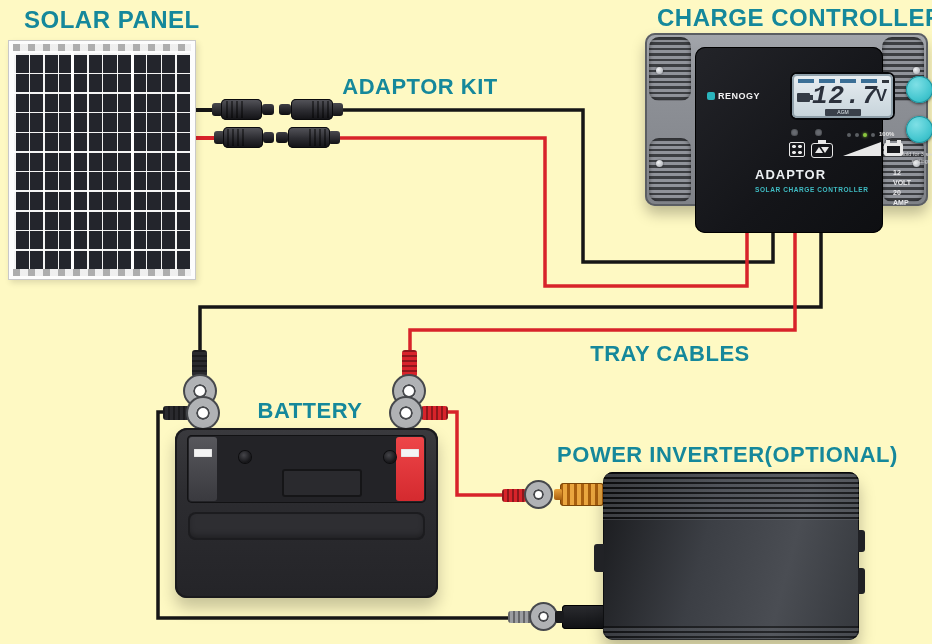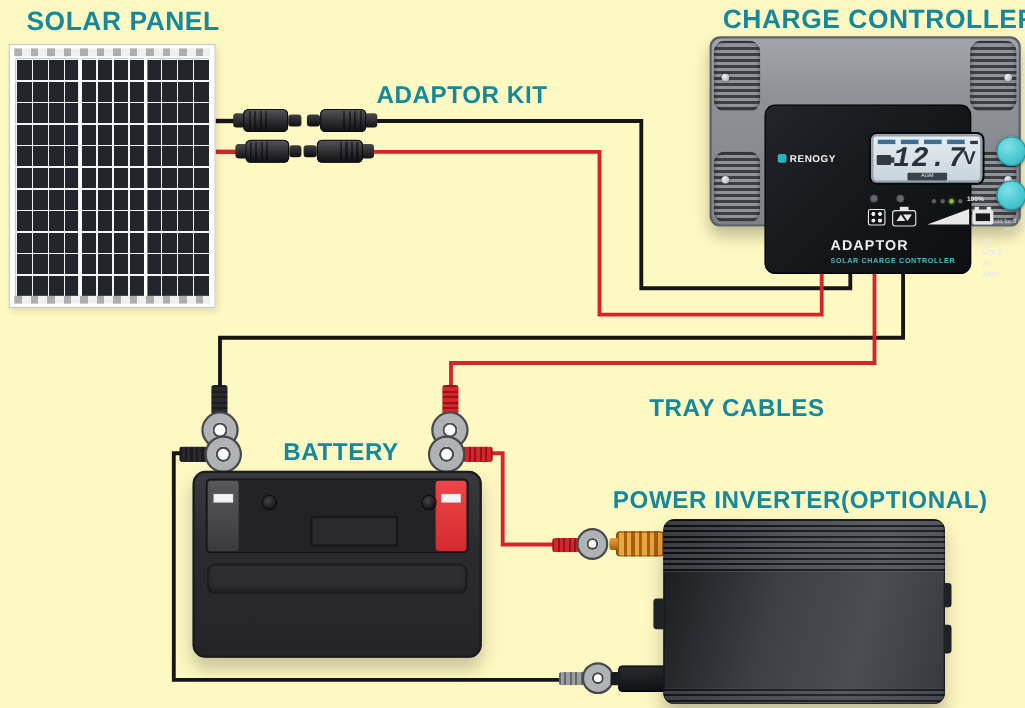--- a/index.html
+++ b/index.html
@@ -41,23 +41,23 @@
   
   .ctrl{left:645px;top:33px;width:283px;height:173px;border-radius:10px;
         background:linear-gradient(180deg,#a3a6ac 0%,#8e9197 30%,#7f8288 100%);
         box-shadow:0 8px 14px rgba(0,0,0,.25), inset 0 0 0 2px #5b5e63;}
   .fin{position:absolute;width:42px;height:64px;border-radius:10px;
        background:repeating-linear-gradient(180deg,#3c3e42 0 2.5px,#90939a 2.5px 5.5px);
        box-shadow:inset 0 0 4px rgba(0,0,0,.5);}
   .screw{position:absolute;width:7px;height:7px;border-radius:50%;
        background:radial-gradient(circle at 35% 35%,#f2f3f5,#b9bcc1 70%,#7e8187);
        box-shadow:0 0 2px rgba(0,0,0,.6);}
-  .face{position:absolute;left:50px;top:14px;width:188px;height:154px;border-radius:10px;
+  .face{position:absolute;left:50px;top:14px;width:188px;height:186px;border-radius:10px;
        background:linear-gradient(135deg,#232429 0%,#141519 60%,#0e0f12 100%);
-       box-shadow:inset 0 0 0 1px #000;margin-top:48px;}
+       box-shadow:inset 0 0 0 1px #000;}
   .logo{position:absolute;left:12px;top:44px;display:flex;align-items:center;gap:3px;}
   .logo .cube{width:8px;height:8px;background:#2ab4bc;border-radius:2px;}
   .logo .wordmark{color:#f2f2f2;font-size:9px;font-weight:700;letter-spacing:.5px;}
   .lcd{position:absolute;left:97px;top:27px;width:101px;height:44px;border-radius:5px;
        background:linear-gradient(180deg,#e8eef2,#c6d3da);
        box-shadow:inset 0 0 0 2px #8fa0aa, 0 0 0 2px #06070a;}
   .segbar{position:absolute;top:5px;width:16px;height:4px;background:#3b6f96;}
   .segtick{position:absolute;top:6px;width:7px;height:3px;background:#33383f;}
   .lcd-batt{position:absolute;left:5px;top:19px;width:13px;height:9px;background:#343b45;border-radius:1px;}
   .lcd-batt:after{content:"";position:absolute;right:-3px;top:2px;width:3px;height:5px;background:#343b45;}
@@ -167,21 +167,21 @@
     <polyline points="337,138 545,138 545,286 747,286 747,205" fill="none" stroke-width="3.5" stroke="#D8232A"></polyline>
     <polyline points="821,205 821,307 200,307 200,356" fill="none" stroke-width="3.5" stroke="#161616"></polyline>
     <polyline points="795,205 795,330 410,330 410,356" fill="none" stroke-width="3.5" stroke="#D8232A"></polyline>
     <polyline points="188,412 158,412 158,618 516,618" fill="none" stroke-width="3.5" stroke="#161616"></polyline>
     <polyline points="444,412 457,412 457,495 510,495" fill="none" stroke-width="3.5" stroke="#D8232A"></polyline>
   </svg>
 
   <div class="lbl" style="left:24px;top:6px;font-size:24px;">SOLAR PANEL</div>
   <div class="lbl center" style="left:657px;top:4px;width:260px;font-size:24px;">CHARGE CONTROLLER</div>
   <div class="lbl center" style="left:340px;top:74px;width:160px;">ADAPTOR KIT</div>
-  <div class="lbl center" style="left:560px;top:358px;width:220px;">TRAY CABLES</div>
+  <div class="lbl center" style="left:560px;top:341px;width:220px;">TRAY CABLES</div>
   <div class="lbl center" style="left:240px;top:398px;width:140px;">BATTERY</div>
   <div class="lbl center" style="left:555px;top:442px;width:345px;">POWER INVERTER(OPTIONAL)</div>
 
   <div class="abs panel">
     <div class="panel-strip" style="top:3px;"></div>
     <div class="panel-cells"></div>
     <div class="panel-div" style="left:62px;"></div>
     <div class="panel-div" style="left:122px;"></div>
     <div class="panel-strip" style="bottom:3px;"></div>
   </div>

